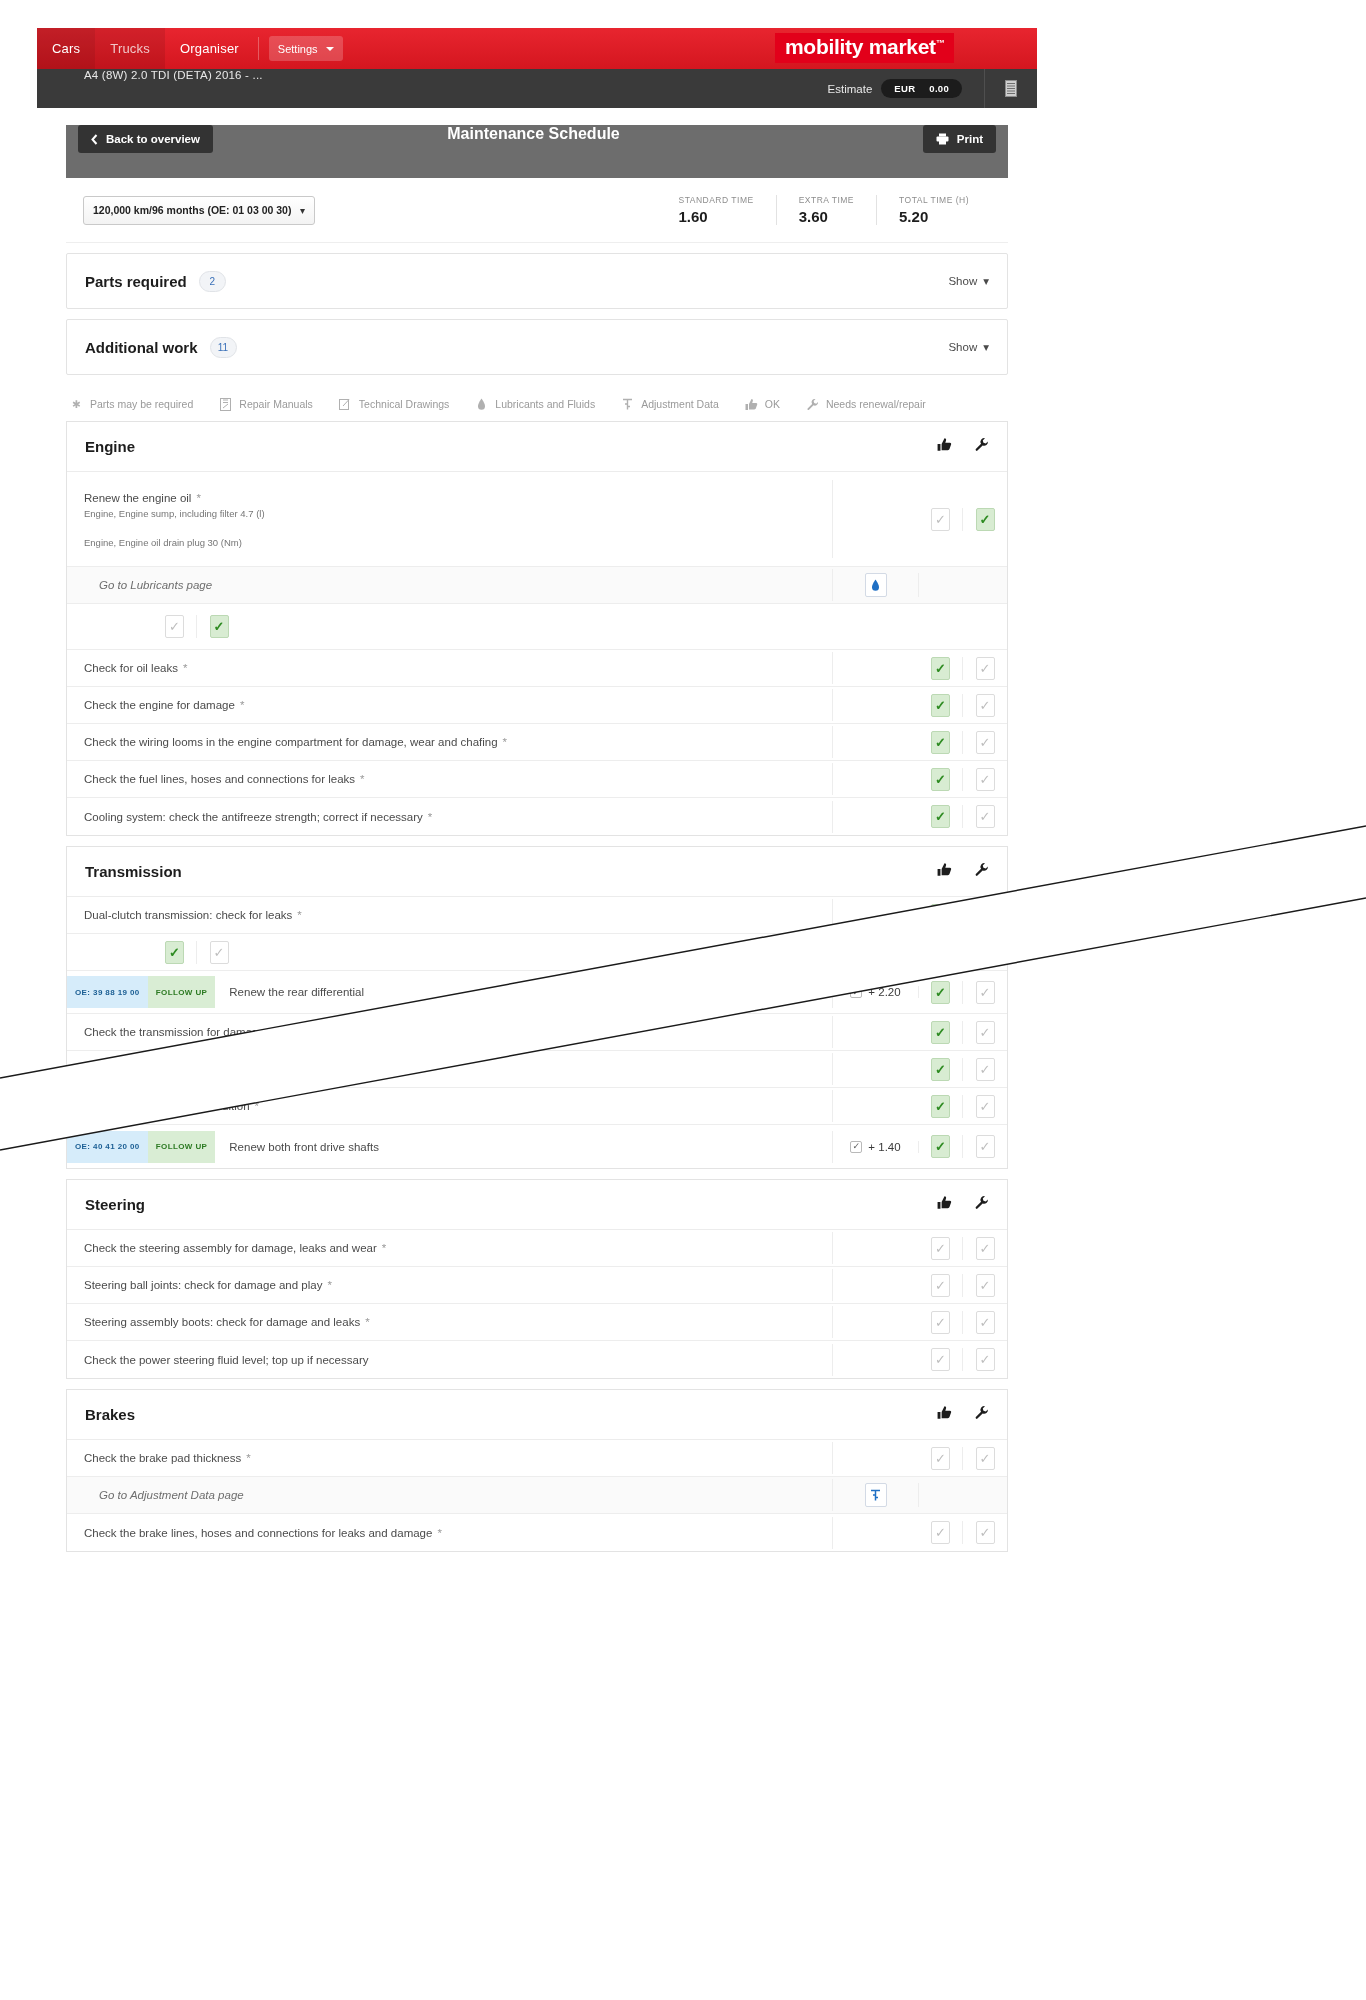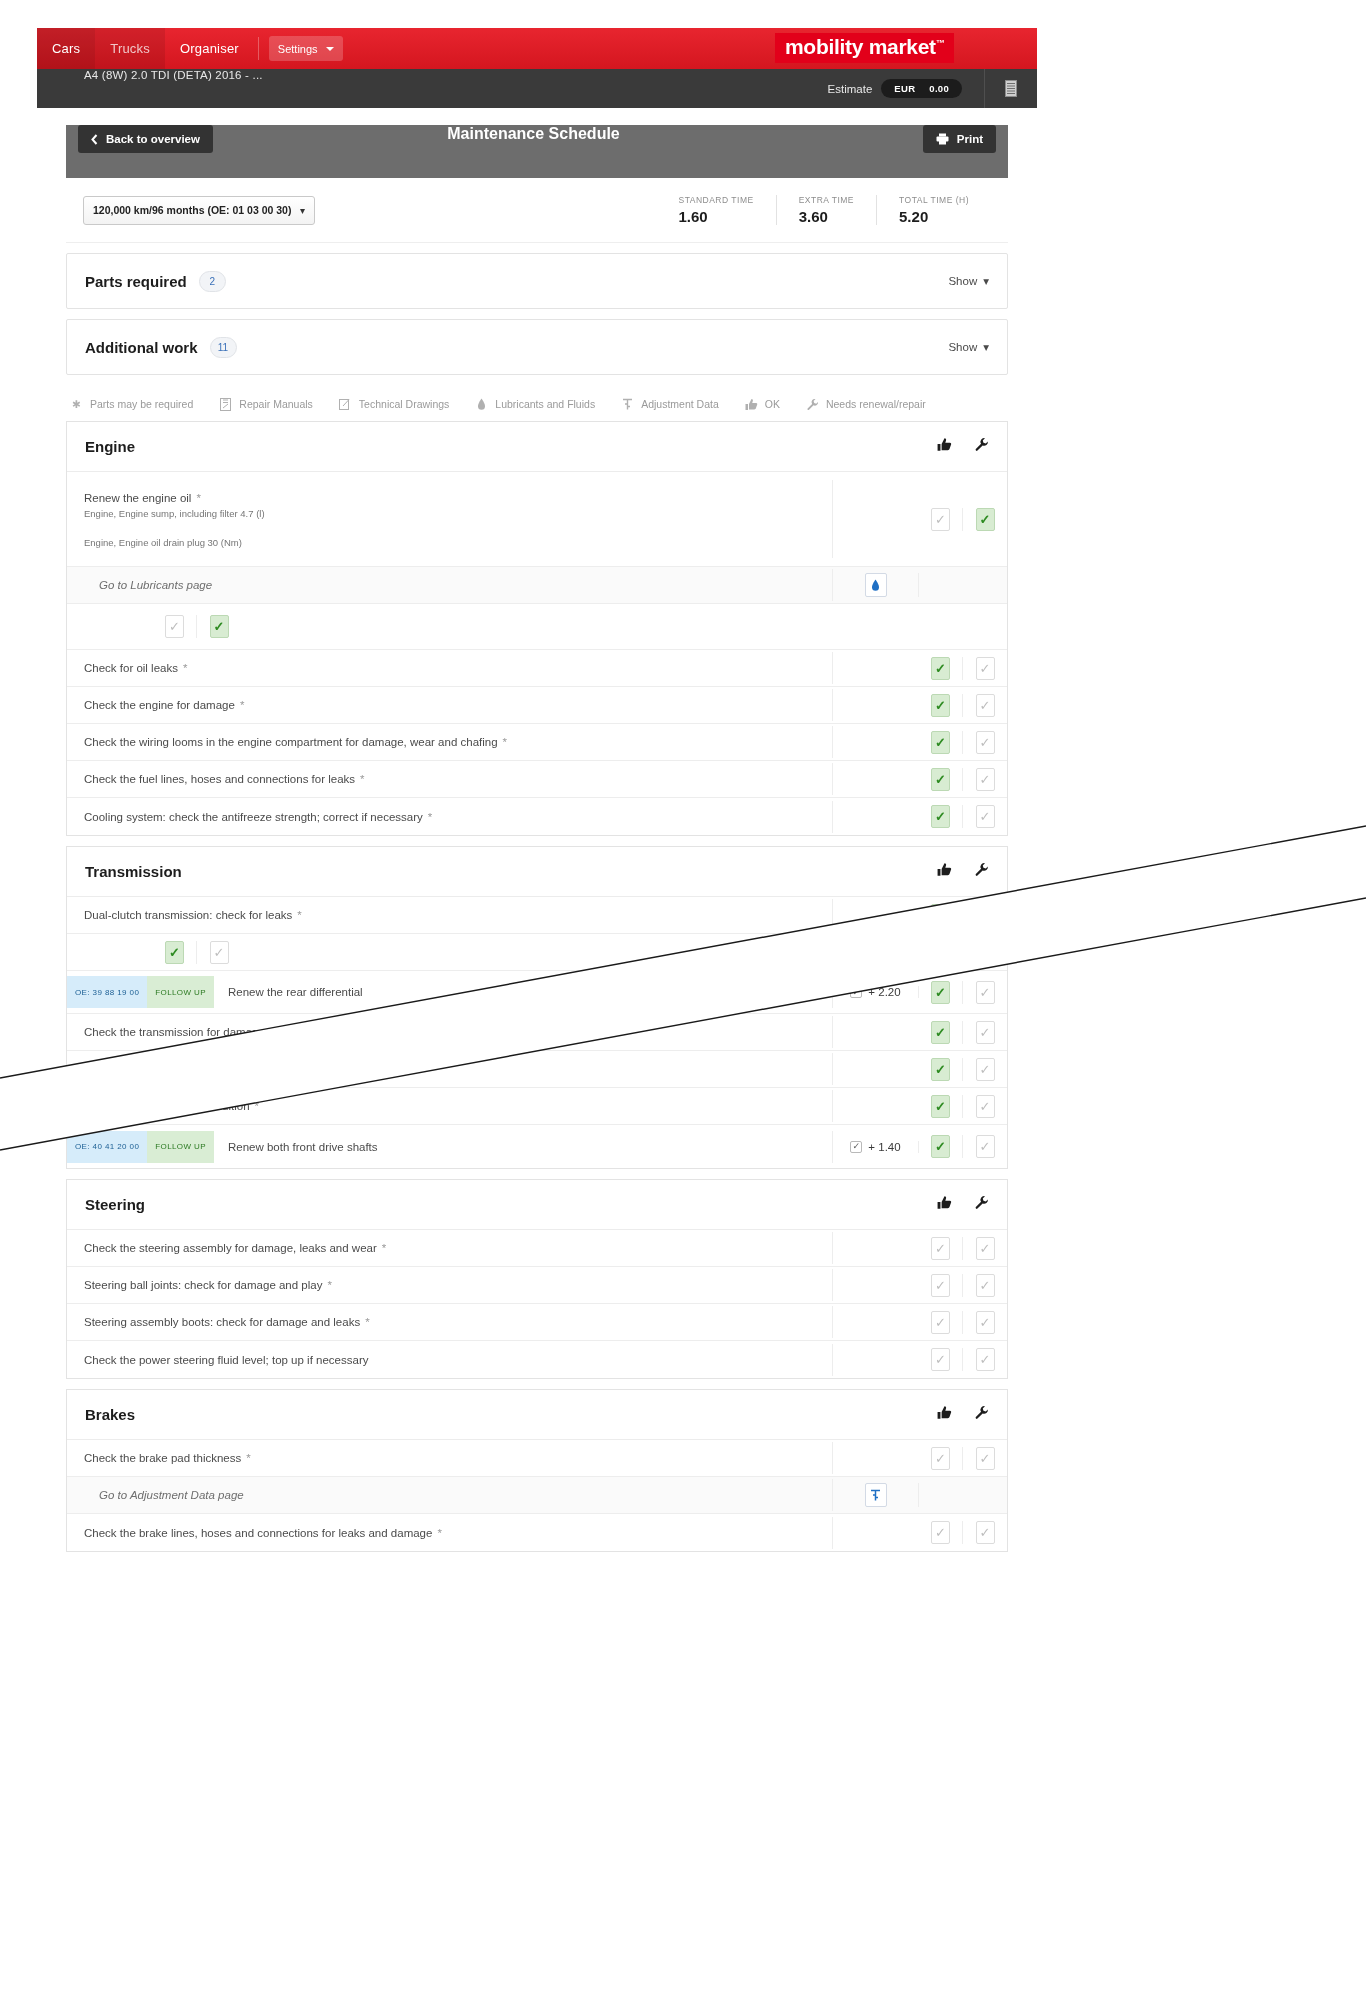--- a/index.html
+++ b/index.html
@@ -152,21 +152,21 @@
          display:flex;align-items:center;justify-content:center; cursor:pointer; }
   .cbx.on { background:#d8ecd2; border-color:#bcd9b4; }
   .cbx .tick { font-size:13px; color:#bdbdbd; line-height:1; }
   .cbx.on .tick { color:#2e8b22; font-weight:bold; }
 
   .mini-cbx { width:12px;height:12px;border:1px solid #b9b9b9;border-radius:2px;background:#fff;
               display:flex;align-items:center;justify-content:center; }
   .mini-cbx .t { font-size:9px; color:#5b5b5b; line-height:1; }
 
   .badge-oe, .badge-follow {
-    font-size:8px; font-weight:normal; letter-spacing:.4px; padding:5px 8px; white-space:nowrap;
+    font-size:8px; font-weight:bold; letter-spacing:.4px; padding:5px 8px; white-space:nowrap;
   }
   .badge-oe { background:#d6ecfa; color:#1c5f94; }
   .badge-follow { background:#d9edd4; color:#2c7a22; }
   .badge-group { display:flex; align-self:stretch; align-items:center; margin:-10px 14px -10px -17px; }
   .badge-group > * { height:100%; display:flex; align-items:center; }
 
   
   .occ { position:absolute; left:0; top:0; width:1366px; height:2000px; pointer-events:none; }
 </style>
 </head>

